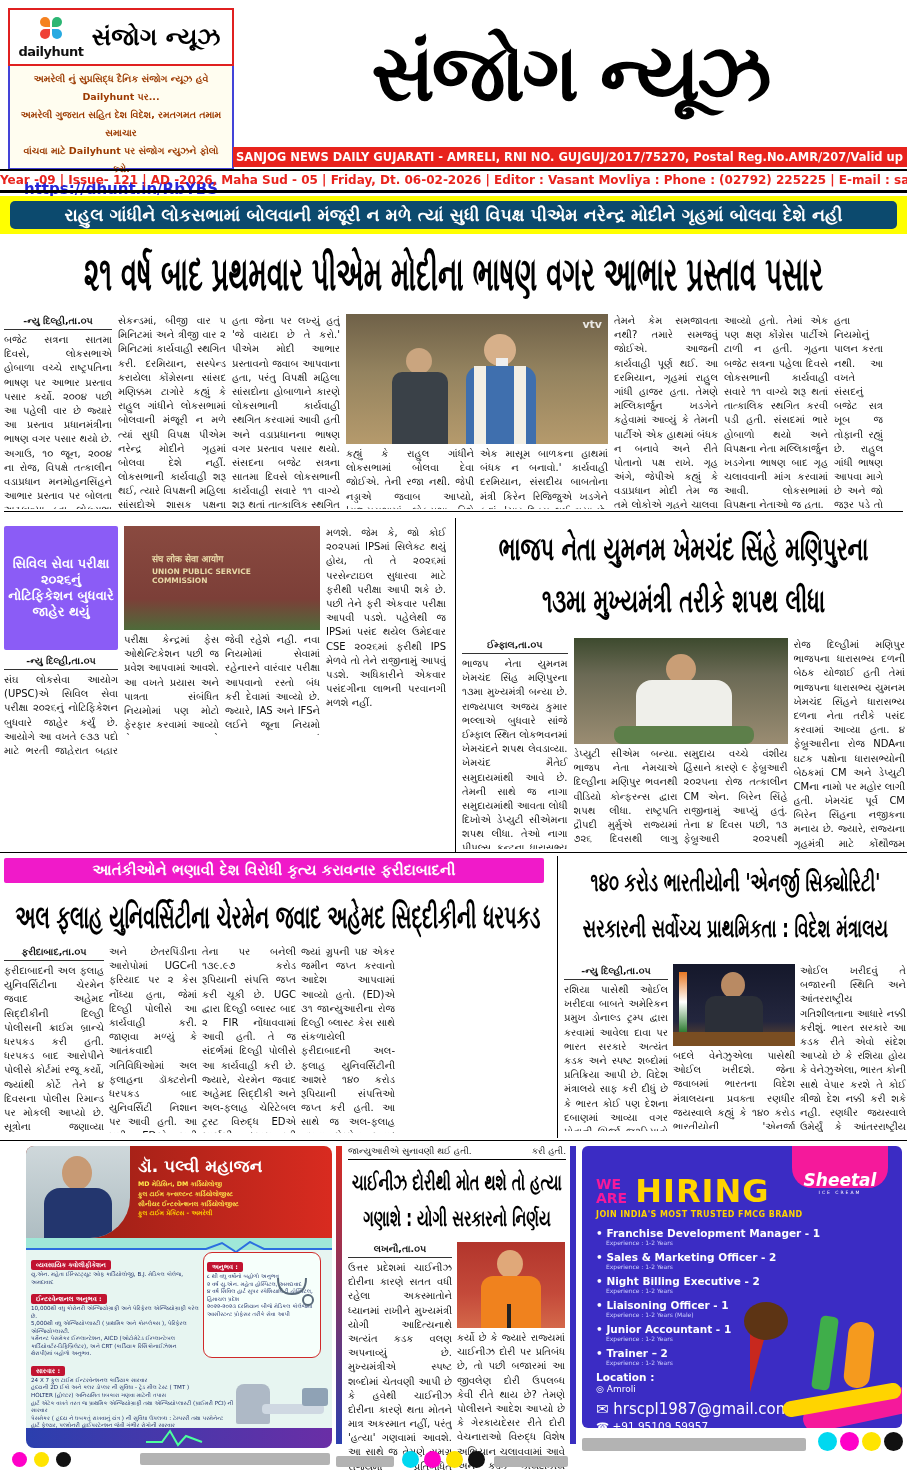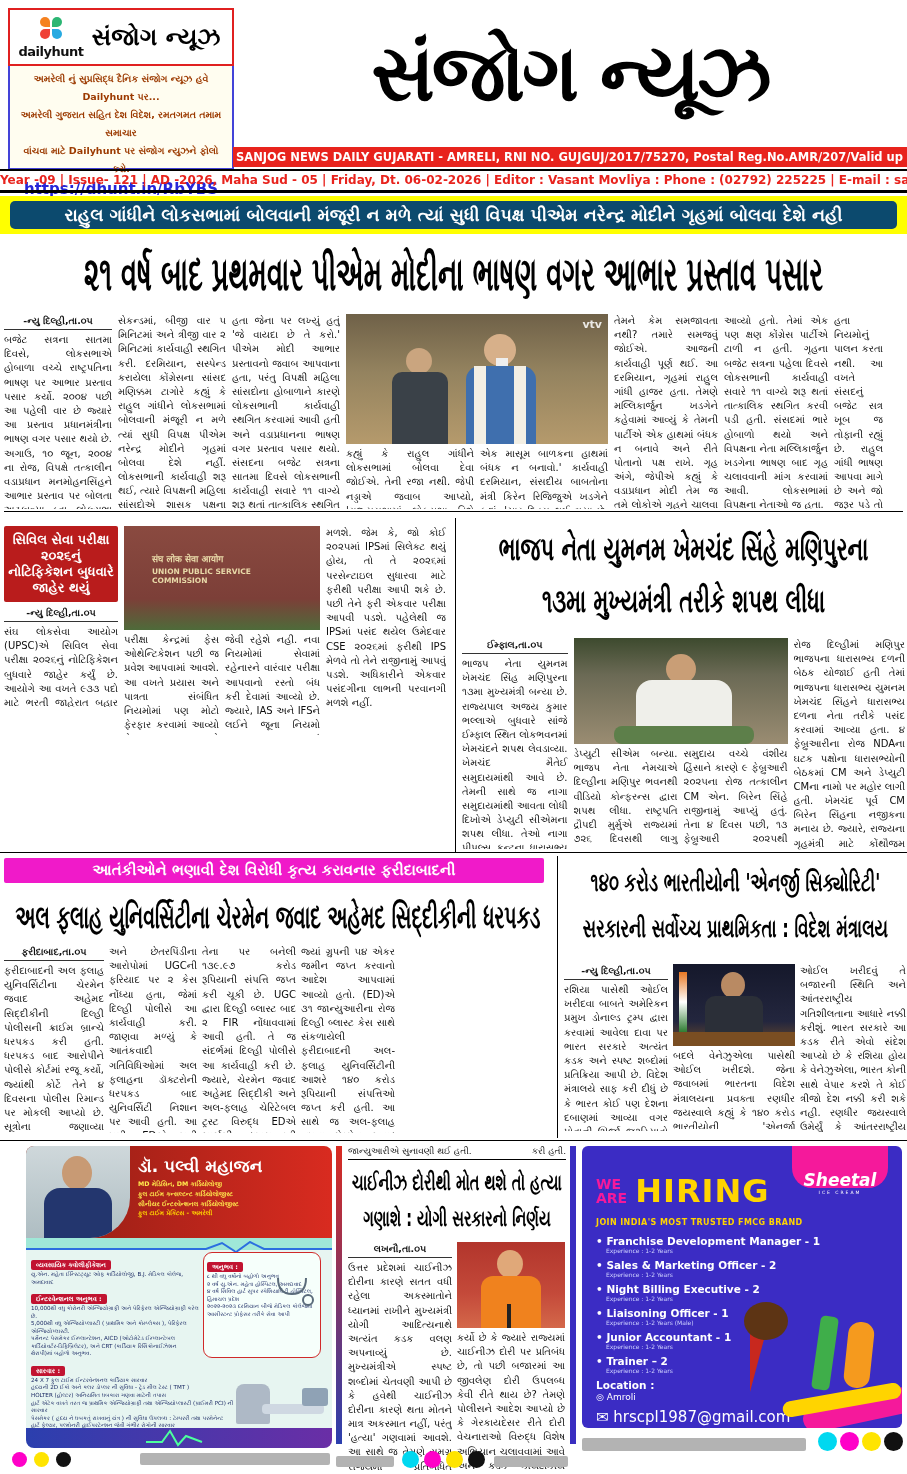--- a/index.html
+++ b/index.html
@@ -83,21 +83,21 @@
       </div>
     </div>
     <div class="col" style="width:104px">તેમને કેમ સમજાવતા નથી? તમારે સમજવું જોઈએ. આજની કાર્યવાહી પૂર્ણ થઈ. આ દરમિયાન, ગૃહમાં રાહુલ ગાંધી હાજર હતા. તેમણે મલ્લિકાર્જુન ખડગેને કહેવામાં આવ્યું કે તેમની પાર્ટીએ એક હાથમાં બંધક ન બનાવે અને રીતે પોતાનો પક્ષ રાખે. ગૃહ અંગે, જેપીએ કહ્યું કે વડાપ્રધાન મોદી તેમ જ તમે લોકોએ ગૃહને ચાલવા દેવું જોઈએ.</div>
     <div class="col" style="width:104px">આવ્યો હતો. તેમાં એક પણ ક્ષણ કોંગ્રેસ પાર્ટીએ ટાળી ન હતી. ગૃહના બજેટ સત્રના પહેલા દિવસે લોકસભાની કાર્યવાહી સવારે ૧૧ વાગ્યે શરૂ થતાં તાત્કાલિક સ્થગિત કરવી પડી હતી. સંસદમાં ભારે હોબાળો થયો અને વિપક્ષના નેતા મલ્લિકાર્જુન ખડગેના ભાષણ બાદ ગૃહ ચલાવવાની માંગ કરવામાં આવી. લોકસભામાં વિપક્ષના નેતાઓ જ હતા.</div>
     <div class="col" style="width:49px">હતા નિયમોનું પાલન કરતા નથી. આ વખતે સંસદનું બજેટ સત્ર ખૂબ જ તોફાની રહ્યું છે. રાહુલ ગાંધી ભાષણ આપવા માગે છે અને જો જરૂર પડે તો સાંસદો સસ્પેન્ડ કરાય.</div>
   </div>
 
   <div class="abs" style="left:4px;top:518px;width:452px;height:334px;border-right:1.5px solid #000;padding-right:5px">
     <div style="display:flex;gap:6px;height:212px;margin-top:8px">
       <div style="width:114px">
-        <div style="background:#b91c1c;color:#fff;font-size:13px;font-weight:bold;text-align:center;padding:8px 4px;height:76px;display:flex;align-items:center;border-radius:2px">સિવિલ સેવા પરીક્ષા ૨૦૨૬નું નોટિફિકેશન બુધવારે જાહેર થયું</div>
+        <div style="background:#8b5cf6;color:#fff;font-size:13px;font-weight:bold;text-align:center;padding:8px 4px;height:124px;display:flex;align-items:center;border-radius:2px">સિવિલ સેવા પરીક્ષા ૨૦૨૬નું નોટિફિકેશન બુધવારે જાહેર થયું</div>
         <div class="dl" style="margin-top:4px">-ન્યુ દિલ્હી,તા.૦૫</div>
         <div class="col" style="height:82px">સંઘ લોકસેવા આયોગ (UPSC)એ સિવિલ સેવા પરીક્ષા ૨૦૨૬નું નોટિફિકેશન બુધવારે જાહેર કર્યું છે. આયોગે આ વખતે ૯૩૩ પદો માટે ભરતી જાહેરાત બહાર પાડી છે. અરજી કરવાની છેલ્લી તારીખ ૨૪ ફેબ્રુઆરી છે.</div>
       </div>
       <div style="width:196px">
         <div class="ph" style="width:196px;height:104px;background:linear-gradient(180deg,#8a4a40 0%,#7c3f38 70%,#4e6b3a 100%)">
           <div class="abs" style="left:28px;top:26px;width:150px;height:40px;color:#e8d9a8">
             <div style="font-size:9px;font-weight:bold">संघ लोक सेवा आयोग</div>
             <div style="font-size:7.5px;font-weight:bold;margin-top:2px">UNION PUBLIC SERVICE COMMISSION</div>
           </div>
         </div>
@@ -279,21 +279,21 @@
       <div style="font-size:17px;font-weight:800;font-style:italic">Sheetal</div>
       <div style="font-size:4.5px;letter-spacing:2px">ICE CREAM</div>
     </div>
     <div style="display:flex;align-items:center;gap:8px;margin-top:14px">
       <div style="color:#f5199b;font-weight:800;font-size:14px;line-height:1">
         <div>WE</div>
         <div>ARE</div>
       </div>
       <div style="color:#ffd400;font-weight:800;font-size:32px;letter-spacing:1px">HIRING</div>
     </div>
-    <div style="color:#ffd400;font-size:8px;font-weight:bold;letter-spacing:.4px;margin-top:8px">JOIN INDIA'S MOST TRUSTED FMCG BRAND</div>
+    <div style="color:#ffd400;font-size:8px;font-weight:bold;letter-spacing:.4px;margin-top:0">JOIN INDIA'S MOST TRUSTED FMCG BRAND</div>
     <div style="margin-top:8px">
       <div style="margin-bottom:5px">
         <div style="font-size:10.5px;font-weight:800">• <span>Franchise Development Manager - 1</span></div>
         <div style="font-size:6px;color:#cfd2ff;margin-left:10px">Experience : 1-2 Years</div>
       </div>
       <div style="margin-bottom:5px">
         <div style="font-size:10.5px;font-weight:800">• <span>Sales &amp; Marketing Officer - 2</span></div>
         <div style="font-size:6px;color:#cfd2ff;margin-left:10px">Experience : 1-2 Years</div>
       </div>
       <div style="margin-bottom:5px">

